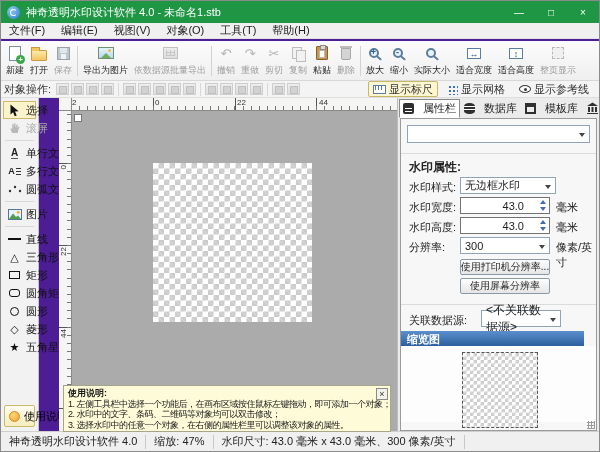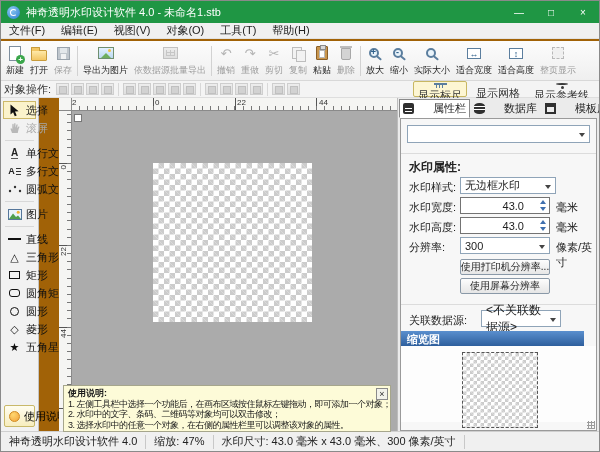--- a/index.html
+++ b/index.html
@@ -1,18 +1,18 @@
 <!DOCTYPE html>
 <html><head>
 <meta charset="utf-8">
 <style>
   * { margin:0; padding:0; box-sizing:border-box; }
   html,body { background:#d7d7d7; }
   body { font-family:"Liberation Sans","DejaVu Sans",sans-serif; }
-  #window { position:relative; width:600px; height:452px; background:#a16207; overflow:hidden; border:1px solid #8a8a8a; }
+  #window { position:relative; width:600px; height:452px; background:#4c1d95; overflow:hidden; border:1px solid #8a8a8a; }
 
   
   .titlebar { position:absolute; left:0; top:0; right:0; height:22px; background:#1f9644; display:flex; align-items:center; padding-left:6px; color:#fff; font-size:11px; }
   .app-ic { width:13px; height:13px; border-radius:50%; background:radial-gradient(circle at 35% 30%,#8cc9f2,#2b7cd3); margin-right:6px; position:relative; flex:none; }
   .app-ic::before { content:""; position:absolute; left:3px; top:3px; width:5px; height:5px; border:1.5px solid #fff; border-radius:50%; border-right-color:transparent; }
   .win-controls { margin-left:auto; display:flex; height:22px; }
   .win-btn { width:32px; height:22px; display:flex; align-items:center; justify-content:center; color:#fff; font-size:10px; }
 
   
   .menubar { position:absolute; left:0; top:22px; right:0; height:16px; background:#f0f0f0; border-bottom:1px solid #e2e2e2; display:flex; align-items:center; font-size:11px; color:#222; }
@@ -55,21 +55,21 @@
   .i-fitw::before { content:"↔"; } .i-fith::before { content:"↕"; }
   .i-whole { width:12px; height:12px; border:1px dashed #b8b8b8; background:#f0f0f0; }
 
   
   .objbar { position:absolute; left:0; top:80px; right:0; height:17px; background:#f4f4f4; border-bottom:1px solid #dedede; display:flex; align-items:center; font-size:11px; color:#333; padding:0 3px; }
   .objbar-label { margin-right:4px; }
   .oi { width:13px; height:12px; border:1px solid #cecece; background:linear-gradient(#ededed,#dfdfdf); position:relative; margin:0 1px; flex:none; }
   .oi::before { content:""; position:absolute; left:2px; top:2px; width:6px; height:6px; background:#d2d2d2; border:1px solid #c0c0c0; }
   .osep { width:1px; height:13px; background:#d8d8d8; margin:0 3px; flex:none; }
   .view-toggles { margin-left:auto; display:flex; align-items:center; gap:4px; padding-right:2px; }
-  .vbtn { display:flex; align-items:center; gap:3px; font-size:11px; padding:1px 4px; height:16px; border:1px solid transparent; border-radius:2px; white-space:nowrap;flex-direction:column; }
+  .vbtn { display:flex; align-items:center; gap:3px; font-size:11px; padding:1px 4px; height:16px; border:1px solid transparent; border-radius:2px; white-space:nowrap; }
   .vbtn.active { background:#fdf6d3; border-color:#c8b763; }
   .ruler-ic { width:13px; height:9px; background:#fff; border:1px solid #5b7e9e; position:relative; }
   .ruler-ic::before { content:""; position:absolute; left:1px; right:1px; top:0; height:4px; background:repeating-linear-gradient(90deg,#5b7e9e 0 1px,transparent 1px 3px); }
   .grid-ic { width:11px; height:11px; background-image:radial-gradient(#3a6ec0 1px,transparent 1.3px); background-size:4px 4px; background-position:1px 1px; }
   .eye-ic { width:12px; height:8px; border:1px solid #3a3a3a; border-radius:50%; position:relative; background:#fff; }
   .eye-ic::before { content:""; position:absolute; left:4px; top:2px; width:3px; height:3px; border-radius:50%; background:#3a3a3a; }
 
   
   .toolpanel { position:absolute; left:0; top:97px; width:38px; bottom:20px; background:#f2f2f2; border-right:1px solid #c4c4c4; padding-top:3px; }
   .tool { display:flex; align-items:center; gap:4px; height:18px; padding-left:3px; font-size:11px; color:#111; margin:0 2px; border:1px solid transparent; white-space:nowrap; }
@@ -106,21 +106,21 @@
 
   
   .usage-note { position:absolute; left:62px; top:384px; width:328px; height:47px; background:#fdfbd8; border:1px solid #a6a68c; font-size:9px; letter-spacing:-0.5px; color:#1a1a1a; padding:2px 14px 2px 4px; line-height:10.5px; z-index:6; overflow:hidden; }
   .usage-note .nt { font-weight:bold; letter-spacing:0; }
   .note-close { position:absolute; right:2px; top:2px; width:12px; height:12px; border:1px solid #8a8a8a; background:#f2f2ea; display:flex; align-items:center; justify-content:center; font-size:9px; line-height:1; color:#333; letter-spacing:0; }
   .note-line { white-space:nowrap; }
 
   
   .rightpanel { position:absolute; right:0; top:97px; width:202px; bottom:20px; background:#ebebeb; border-left:1px solid #bcbcbc; }
   .rp-tabs { display:flex; height:20px; align-items:flex-end; padding-left:1px; font-size:11px; color:#222; }
-  .rp-tab { display:flex; align-items:center; gap:19px; padding:2px 3px; height:19px; border:1px solid transparent; white-space:nowrap; }
+  .rp-tab { display:flex; align-items:center; gap:9px; padding:2px 3px; height:19px; border:1px solid transparent; white-space:nowrap; }
   .rp-tab.active { background:#fff; border-color:#8a8a8a; border-bottom-color:#fff; }
   .props-ic { width:11px; height:11px; background:#2f2f2f; border-radius:2px; position:relative; flex:none; }
   .props-ic::before { content:""; position:absolute; left:2px; right:2px; top:3px; height:6px; background:repeating-linear-gradient(0deg,#fff 0 1px,transparent 1px 3px); }
   .db-ic { width:11px; height:11px; background:#2f2f2f; border-radius:5px / 3px; position:relative; flex:none; }
   .db-ic::before { content:""; position:absolute; left:0; right:0; top:3px; height:1px; background:#fff; }
   .db-ic::after { content:""; position:absolute; left:0; right:0; top:6px; height:1px; background:#fff; }
   .tpl-ic { width:11px; height:11px; border:2px solid #2f2f2f; position:relative; flex:none; }
   .tpl-ic::before { content:""; position:absolute; left:0; right:0; top:0; height:2px; background:#2f2f2f; }
   .rp-body { position:absolute; left:2px; right:2px; top:20px; bottom:0; background:#f7f7f7; border:1px solid #9a9a9a; font-size:11px; color:#222; }
   .combo { position:absolute; background:#fff; border:1px solid #8fa4b8; height:18px; display:flex; align-items:center; padding:0 16px 0 4px; font-size:11px; }

